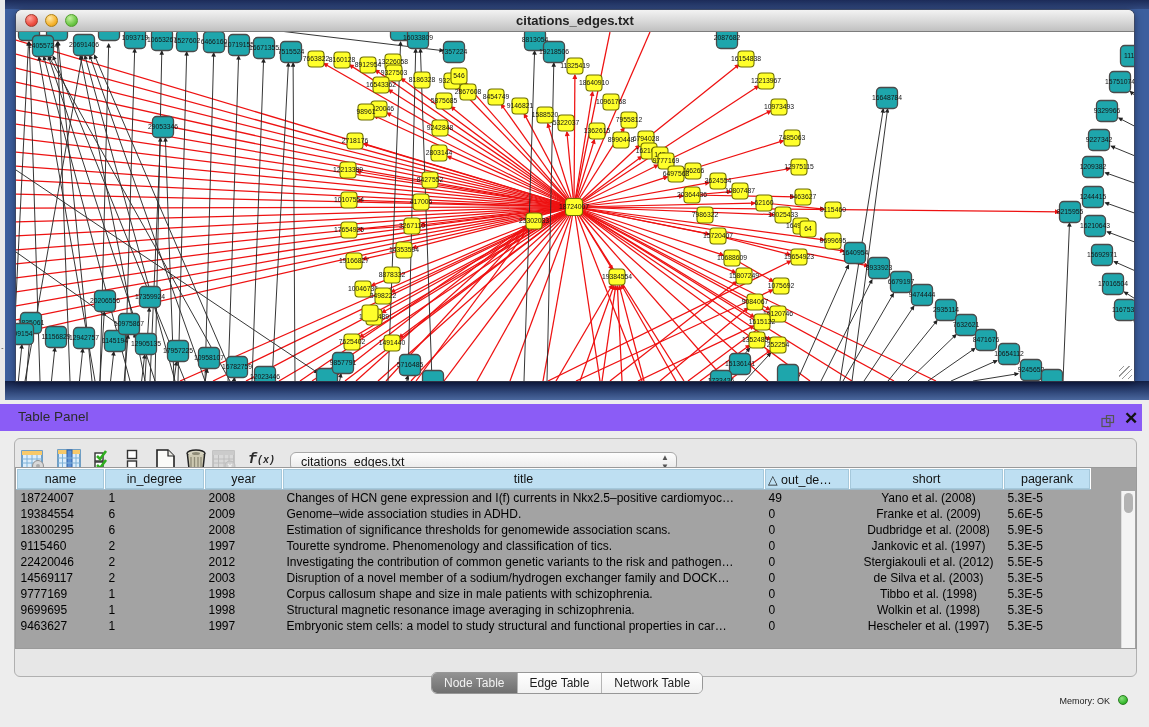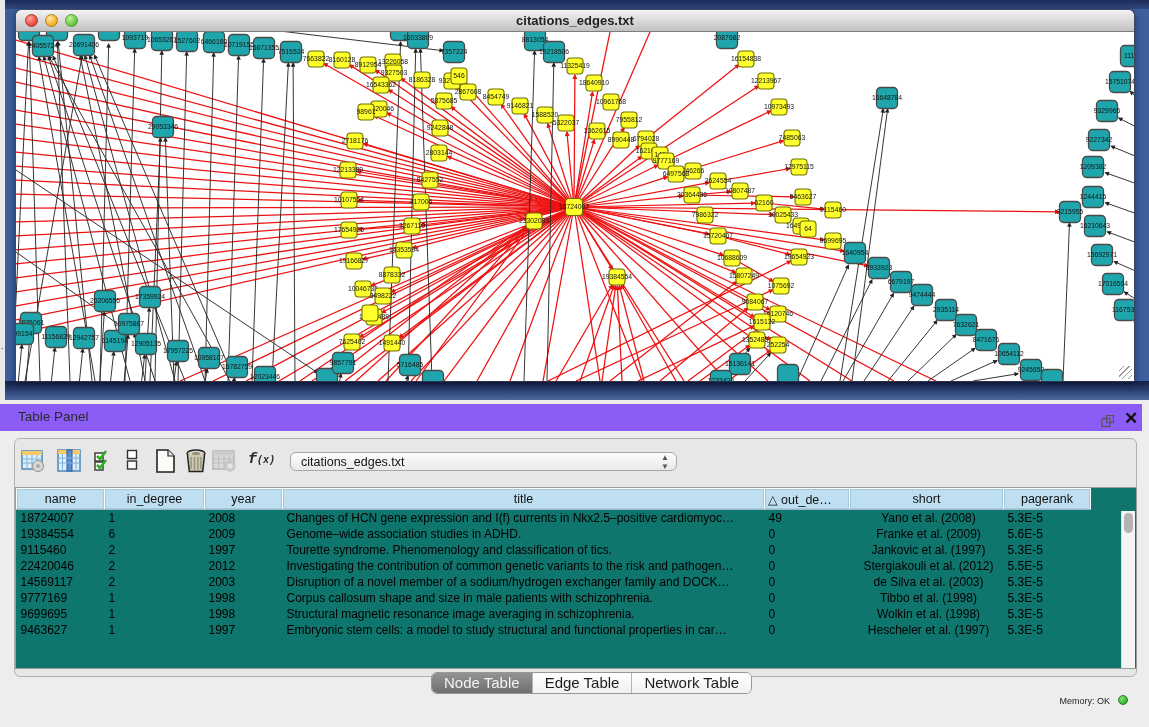--- a/index.html
+++ b/index.html
@@ -30,30 +30,30 @@
 #panel{position:absolute;left:0;top:400px;width:1149px;height:327px;background:#ededed}
 #ptitle{position:absolute;left:0;top:4px;width:1142px;height:27px;background:#8b5cf6}
 #ptitle span{position:absolute;left:18px;top:5px;font-size:13.5px;color:#2b2b2b}
 #pfloat{position:absolute;left:1101px;top:11px;width:14px;height:13px}
 #pclose{position:absolute;left:1124px;top:4px;font-size:17px;font-weight:700;color:#111}
 #cbox{position:absolute;left:14px;top:38px;width:1123px;height:239px;border:1px solid #b0b0b0;border-radius:6px;background:#e7e7e7}
 #toolbar{position:absolute;left:6px;top:10px;width:1100px;height:26px}
 .ti{position:absolute;top:0}
 #combo{position:absolute;left:269px;top:3px;width:387px;height:19px;border:1px solid #a8a8a8;border-radius:6px;background:linear-gradient(#fdfdfd,#e9e9e9);font-size:12.5px;color:#111;line-height:18px;padding-left:10px}
 #combo .st{position:absolute;right:7px;top:0px;font-size:8px;color:#555;line-height:9px;letter-spacing:0}
-#tview{position:absolute;left:0px;top:48px;width:1122px;height:182px;background:#0f766e;border:1px solid #9a9a9a;overflow:hidden}
+#tview{position:absolute;left:0px;top:28px;width:1122px;height:182px;background:#a3a3a3;border:1px solid #9a9a9a;overflow:hidden}
 table{border-collapse:collapse;table-layout:fixed;font-size:12px;color:#000}
 th{height:21px;background:#bedff2;border:1px solid #fff;border-bottom:1px solid #9fb9c8;box-shadow:inset 0 0 0 1px #a5c8db;font-weight:400;font-size:12.5px;color:#111;overflow:hidden;white-space:nowrap}
 td{height:16px;padding:0 0 0 4px;overflow:hidden;white-space:nowrap}
 .c0{width:88px}.c1{width:100px}.c2{width:78px}.c3{width:482px}.c4{width:85px}.c5{width:154px;text-align:center}.c6{width:87px}
 #vsb{position:absolute;right:1px;top:23px;width:14px;height:158px;background:#f4f4f4;border-left:1px solid #ddd}
 #vsb .th{position:absolute;left:2px;top:2px;width:9px;height:20px;border-radius:5px;background:#b3b3b3;border:none;box-shadow:none}
 
 #tabs{position:absolute;left:416px;top:233px;height:22px;display:flex;border:1px solid #979797;border-radius:6px;overflow:hidden;background:#fff}
-.tab{font-size:15px;line-height:20px;padding:0 12px;color:#1d1d1d;background:linear-gradient(#fff,#f1f1f1);border-right:1px solid #b5b5b5}
+.tab{font-size:12px;line-height:20px;padding:0 12px;color:#1d1d1d;background:linear-gradient(#fff,#f1f1f1);border-right:1px solid #b5b5b5}
 .tab.sel{background:linear-gradient(#939393,#6f6f6f);color:#f2f2f2}
 #status{position:absolute;left:0;top:288px;width:1142px;height:21px;font-size:9px;color:#222}
 #status span{position:absolute;right:32px;top:8px}
 #mem{position:absolute;right:14px;top:7px;width:10px;height:10px;border-radius:50%;background:radial-gradient(circle at 35% 30%,#8ae07e,#37b92e 65%,#1f8d18);border:1px solid #2a7d22}
 </style></head><body>
 <div id="page">
  <div id="desk"></div>
  <div id="desktop-top"></div>
  <div id="desk-bottom"></div>
  <div id="leftstrip"></div>
@@ -624,20 +624,29 @@
 <tr>
                 <td class="c0">19384554</td>
                 <td class="c1">6</td>
                 <td class="c2">2009</td>
                 <td class="c3">Genome–wide association studies in ADHD.</td>
                 <td class="c4">0</td>
                 <td class="c5">Franke et al. (2009)</td>
                 <td class="c6">5.6E-5</td>
               </tr>
 <tr>
+                <td class="c0">18300295</td>
+                <td class="c1">6</td>
+                <td class="c2">2008</td>
+                <td class="c3">Estimation of significance thresholds for genomewide association scans.</td>
+                <td class="c4">0</td>
+                <td class="c5">Dudbridge et al. (2008)</td>
+                <td class="c6">5.9E-5</td>
+              </tr>
+<tr>
                 <td class="c0">9115460</td>
                 <td class="c1">2</td>
                 <td class="c2">1997</td>
                 <td class="c3">Tourette syndrome. Phenomenology and classification of tics.</td>
                 <td class="c4">0</td>
                 <td class="c5">Jankovic et al. (1997)</td>
                 <td class="c6">5.3E-5</td>
               </tr>
 <tr>
                 <td class="c0">22420046</td>

